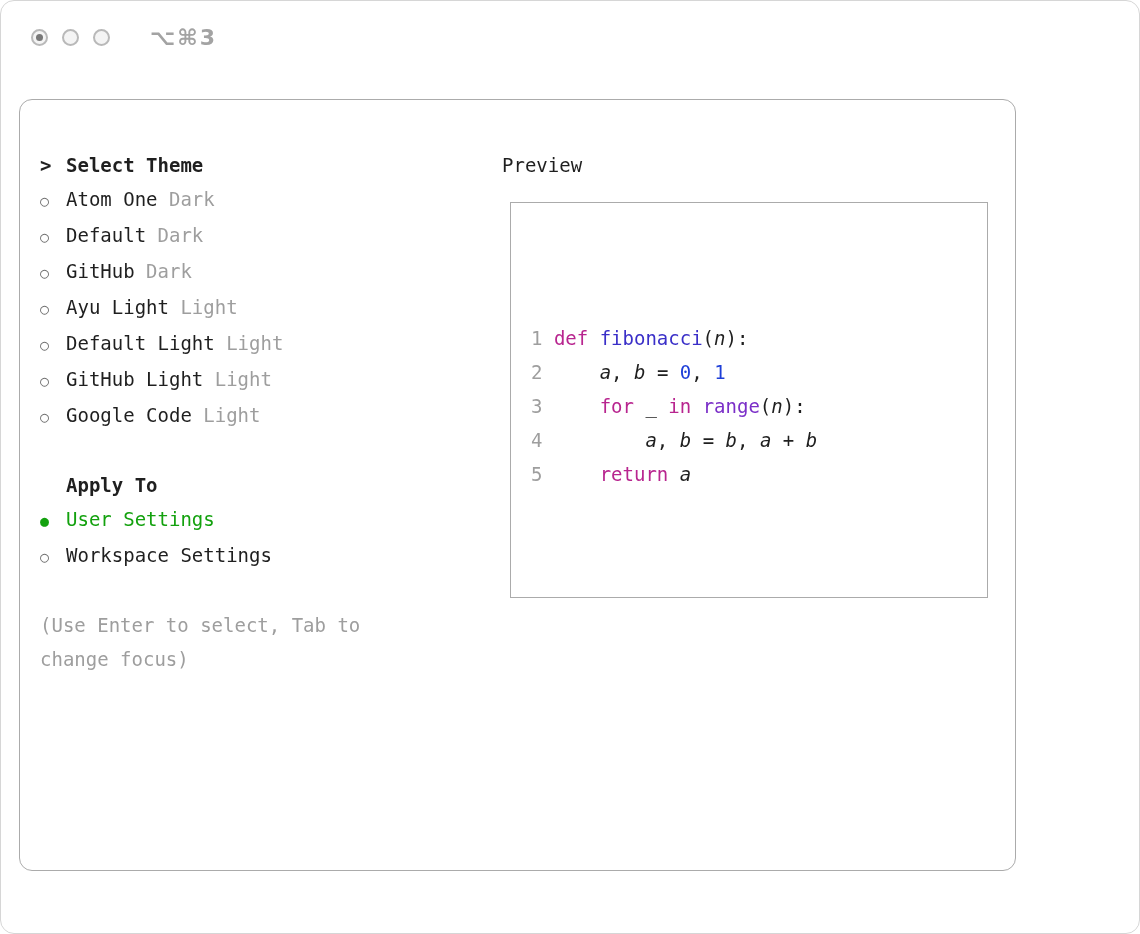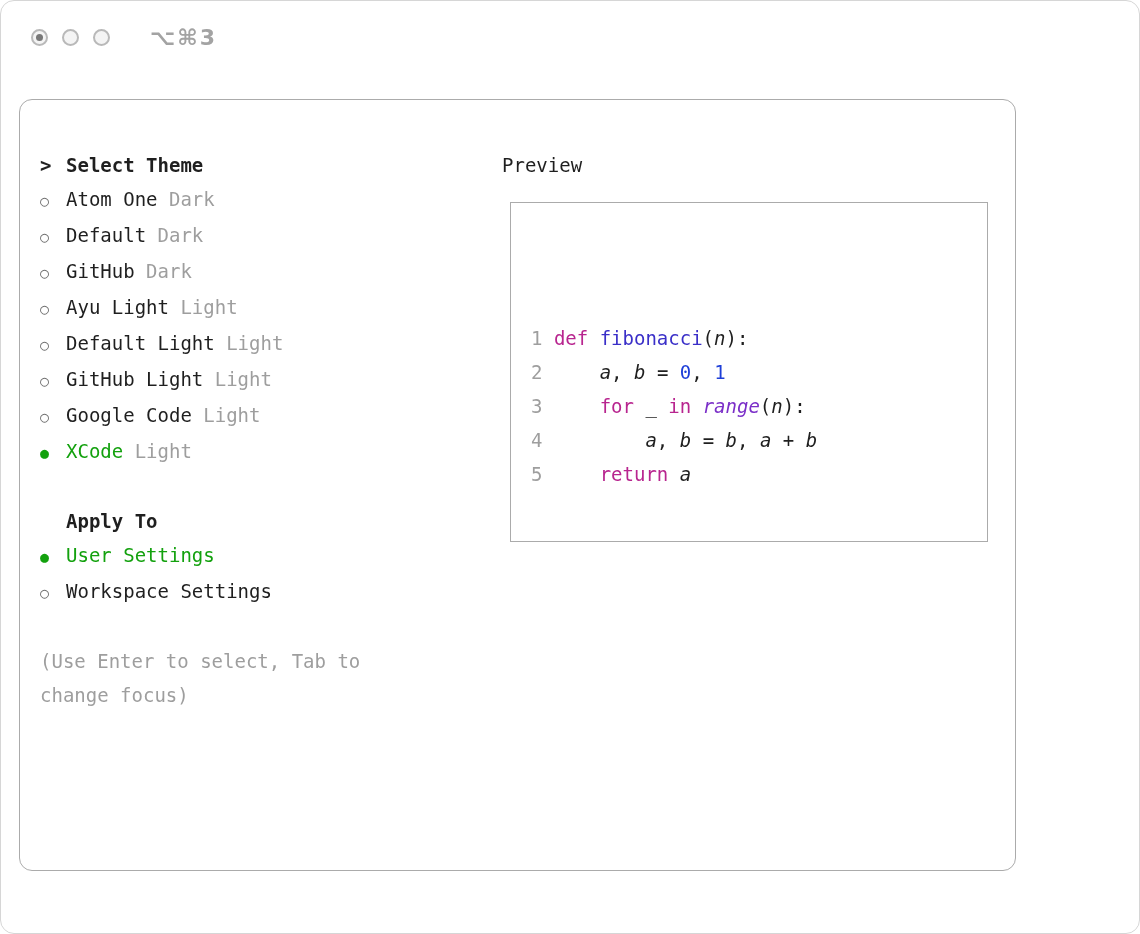--- a/index.html
+++ b/index.html
@@ -60,31 +60,31 @@
     width: 380px;
     white-space: normal;
   }
   
   .preview-heading {
     position: absolute; left: 482px; top: 48px;
     font-weight: 400;
   }
   .preview-box {
     position: absolute; left: 490px; top: 102px;
-    width: 478px; height: 340px;
+    width: 478px; height: 396px;
     border: 1px solid var(--border, #ababab);
     background: #ffffff;
     padding: 50px 0 0 20px;
     white-space: pre;
     overflow: hidden;
   }
   .ln { color: var(--gray, #9e9e9e); display: inline-block; min-width: 1ch; margin-right: 1ch; }
   .tok-kw  { color: var(--kw,  #b8258f); }
   .tok-fn  { color: var(--fn,  #3a2fc8); }
-  .tok-bi  { color: var(--bi,  #7b2fc8); font-style: italic; }
+  .tok-bi  { color: var(--bi,  #7b2fc8); }
   .tok-num { color: var(--num, #1e3fd8); }
   .tok-var { font-style: italic; }
   .tok-pl  { color: var(--text, #1f1f1f); }
 </style>
 </head>
 <body>
 
 <div class="screen">
 
   <div class="titlebar">
@@ -104,21 +104,20 @@
       </div>
 
       <div id="theme-list">
           <div class="item"><span class="marker radio">○</span><span class="name">Atom One</span><span class="variant"> Dark</span></div>
           <div class="item"><span class="marker radio">○</span><span class="name">Default</span><span class="variant"> Dark</span></div>
           <div class="item"><span class="marker radio">○</span><span class="name">GitHub</span><span class="variant"> Dark</span></div>
           <div class="item"><span class="marker radio">○</span><span class="name">Ayu Light</span><span class="variant"> Light</span></div>
           <div class="item"><span class="marker radio">○</span><span class="name">Default Light</span><span class="variant"> Light</span></div>
           <div class="item"><span class="marker radio">○</span><span class="name">GitHub Light</span><span class="variant"> Light</span></div>
           <div class="item"><span class="marker radio">○</span><span class="name">Google Code</span><span class="variant"> Light</span></div>
-          <div class="item selected"><span class="marker radio-on">●</span><span class="name">XCode</span><span class="variant"> Light</span></div>
         </div>
 
       <div class="gap"></div>
 
       <div class="heading">
         <span class="marker"></span><span class="bold">Apply To</span>
       </div>
 
       <div id="apply-list">
           <div class="item selected"><span class="marker radio-on">●</span><span class="name">User Settings</span></div>

